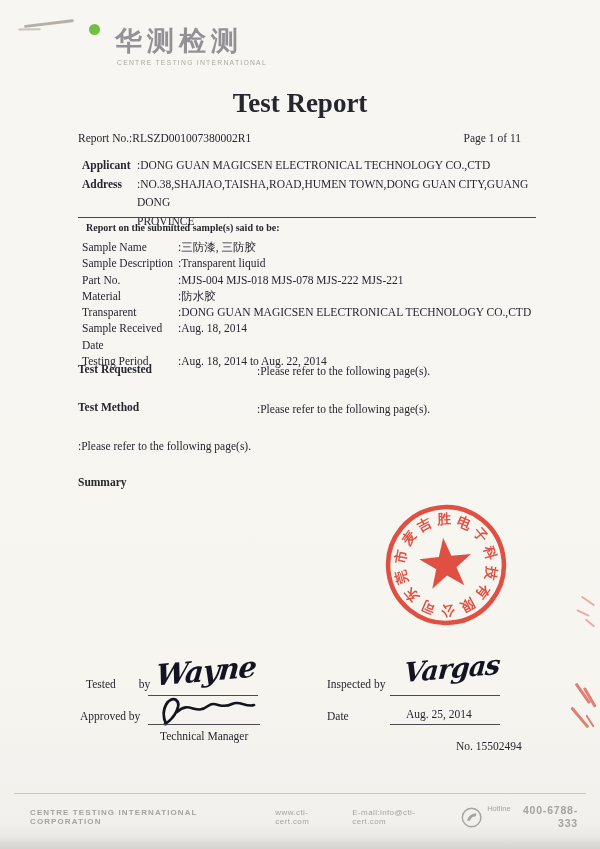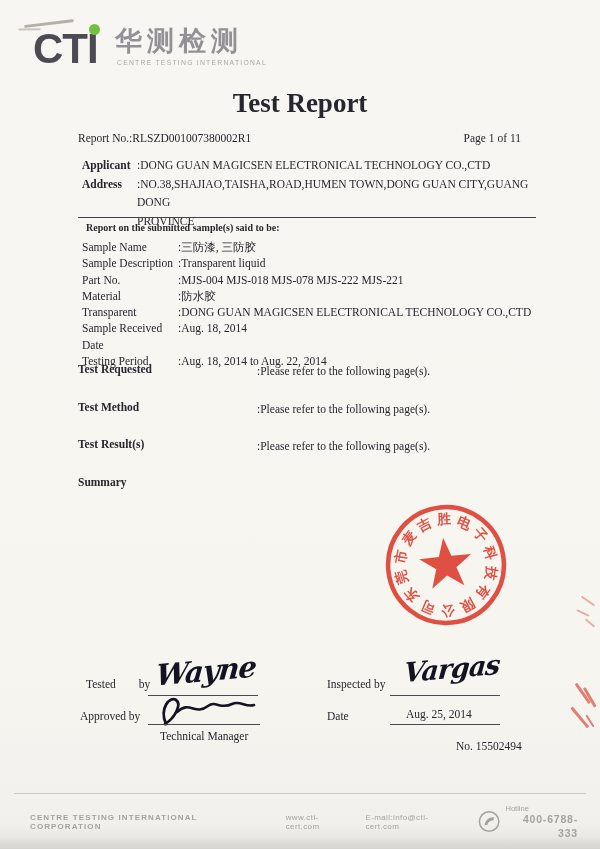--- a/index.html
+++ b/index.html
@@ -58,38 +58,37 @@
   .tm{position:absolute; left:82px; top:78px;}
   .repno{position:absolute; left:378px; top:88px;}
   .dateval{position:absolute; left:328px; top:56px;}
   
   .f-rule{left:14px; top:793px; width:572px; height:1px; background:#cbc9c5;}
   .footer{left:30px; top:804px; width:548px; display:flex; align-items:center; font-family:"Liberation Sans",sans-serif; color:#a5a39e;}
   .f-company{font-size:8px; font-weight:bold; letter-spacing:1.1px; margin-right:21px;}
   .f-web{font-size:8px; letter-spacing:.4px; margin-right:15px;}
   .f-mail{font-size:8px; letter-spacing:.4px; margin-right:19px;}
   .f-hot{display:flex; align-items:center; gap:5px;}
-  .f-hot-col{display:flex; flex-direction:column; line-height:1.25;}
+  .f-hot-col{display:flex; flex-direction:row; line-height:1.25;}
   .f-hot-label{font-size:7.5px;}
   .f-hot-num{font-size:10.5px; font-weight:bold; letter-spacing:.8px;text-align:right;}
   .bottom-shade{left:0; bottom:0; width:600px; height:12px; background:linear-gradient(180deg, rgba(210,208,204,0) 0%, #d6d4d0 100%);}
 </style>
 </head>
 <body>
 
 <div class="page">
 
 
   <div class="abs staple">
     <div class="bar"></div>
     <div class="scr"></div>
   </div>
 
   <div class="abs logo layer">
-    <div class="cti">CTI</div>
     <div class="cti-dot"></div>
     <div class="logo-cn">华测检测</div>
     <div class="logo-sub">CENTRE TESTING INTERNATIONAL</div>
   </div>
 
   <div class="abs title layer">Test Report</div>
 
   <div class="abs meta layer">
     <span>Report No.:RLSZD001007380002R1</span>
     <span>Page 1 of 11</span>
@@ -150,21 +149,20 @@
           <div class="ts-line">:Please refer to the following page(s).</div>
         </span>
       </div>
       <div class="ts-row">
         <span class="ts-label">Test Method</span>
         <span class="ts-values">
           <div class="ts-line">:Please refer to the following page(s).</div>
         </span>
       </div>
       <div class="ts-row">
-        <span class="ts-label">Test Result(s)</span>
         <span class="ts-values">
           <div class="ts-line">:Please refer to the following page(s).</div>
         </span>
       </div>
       <div class="ts-row">
         <span class="ts-label">Summary</span>
       </div>
     </div>
 
   <div class="abs stamp">

